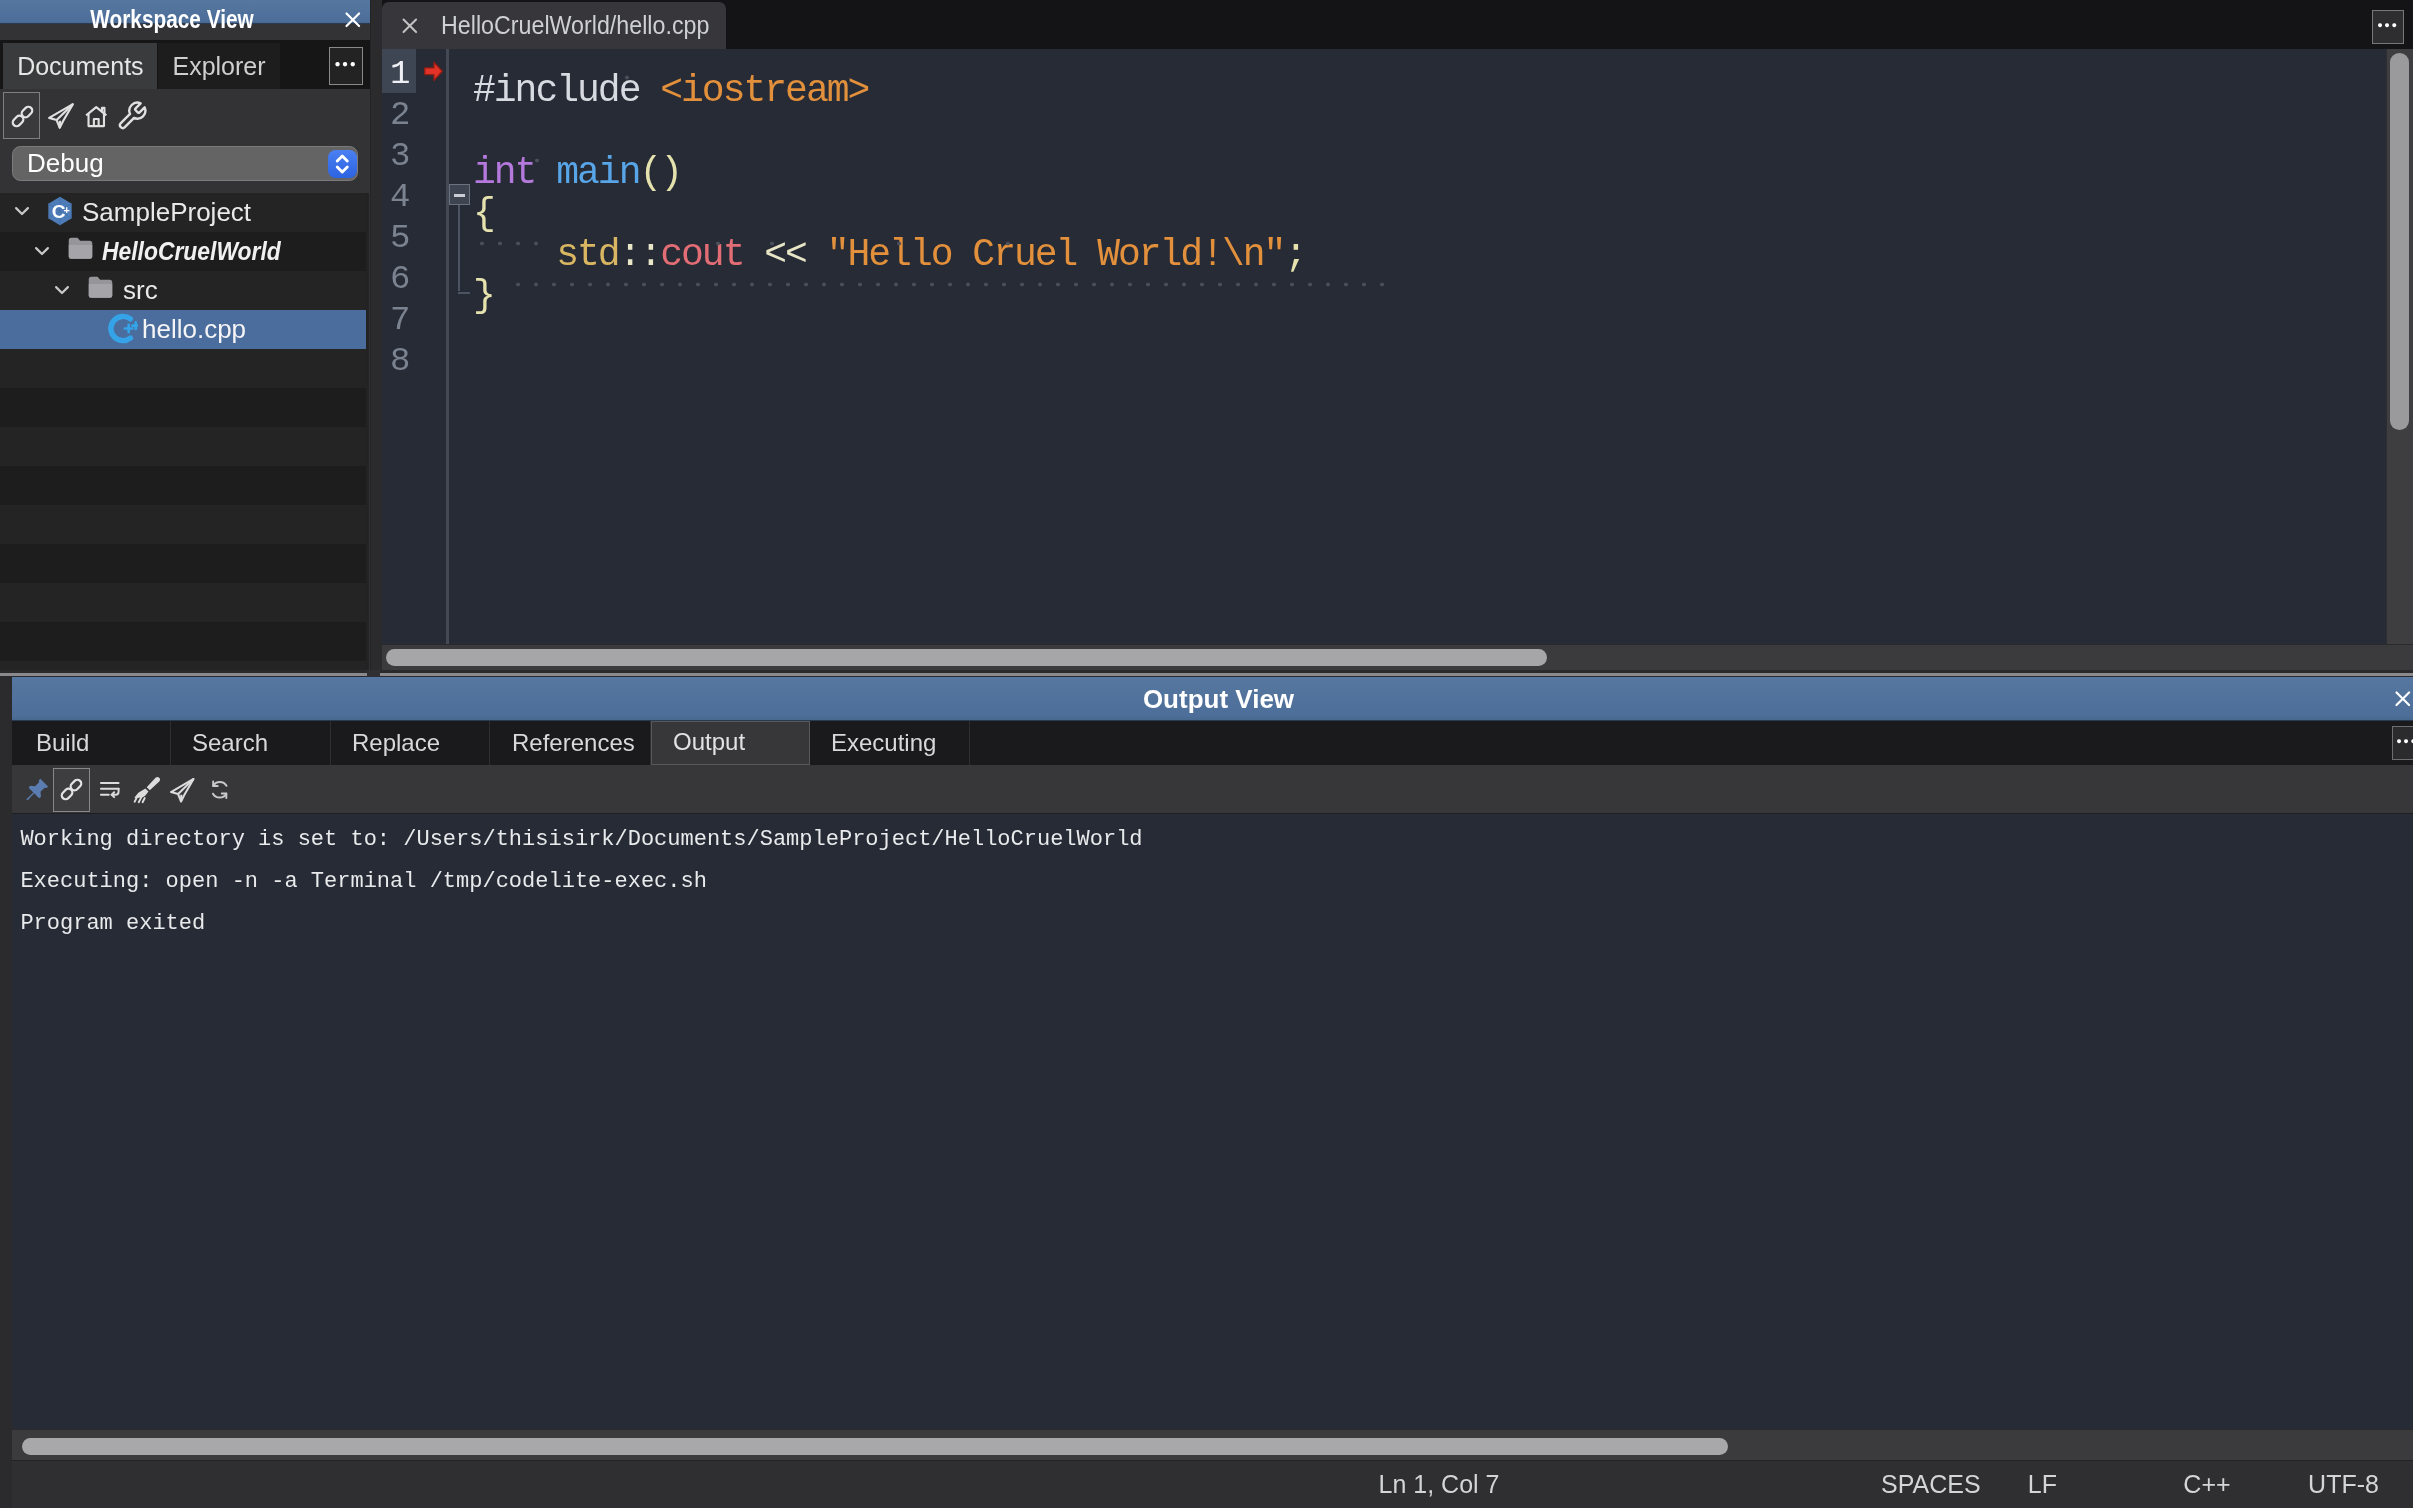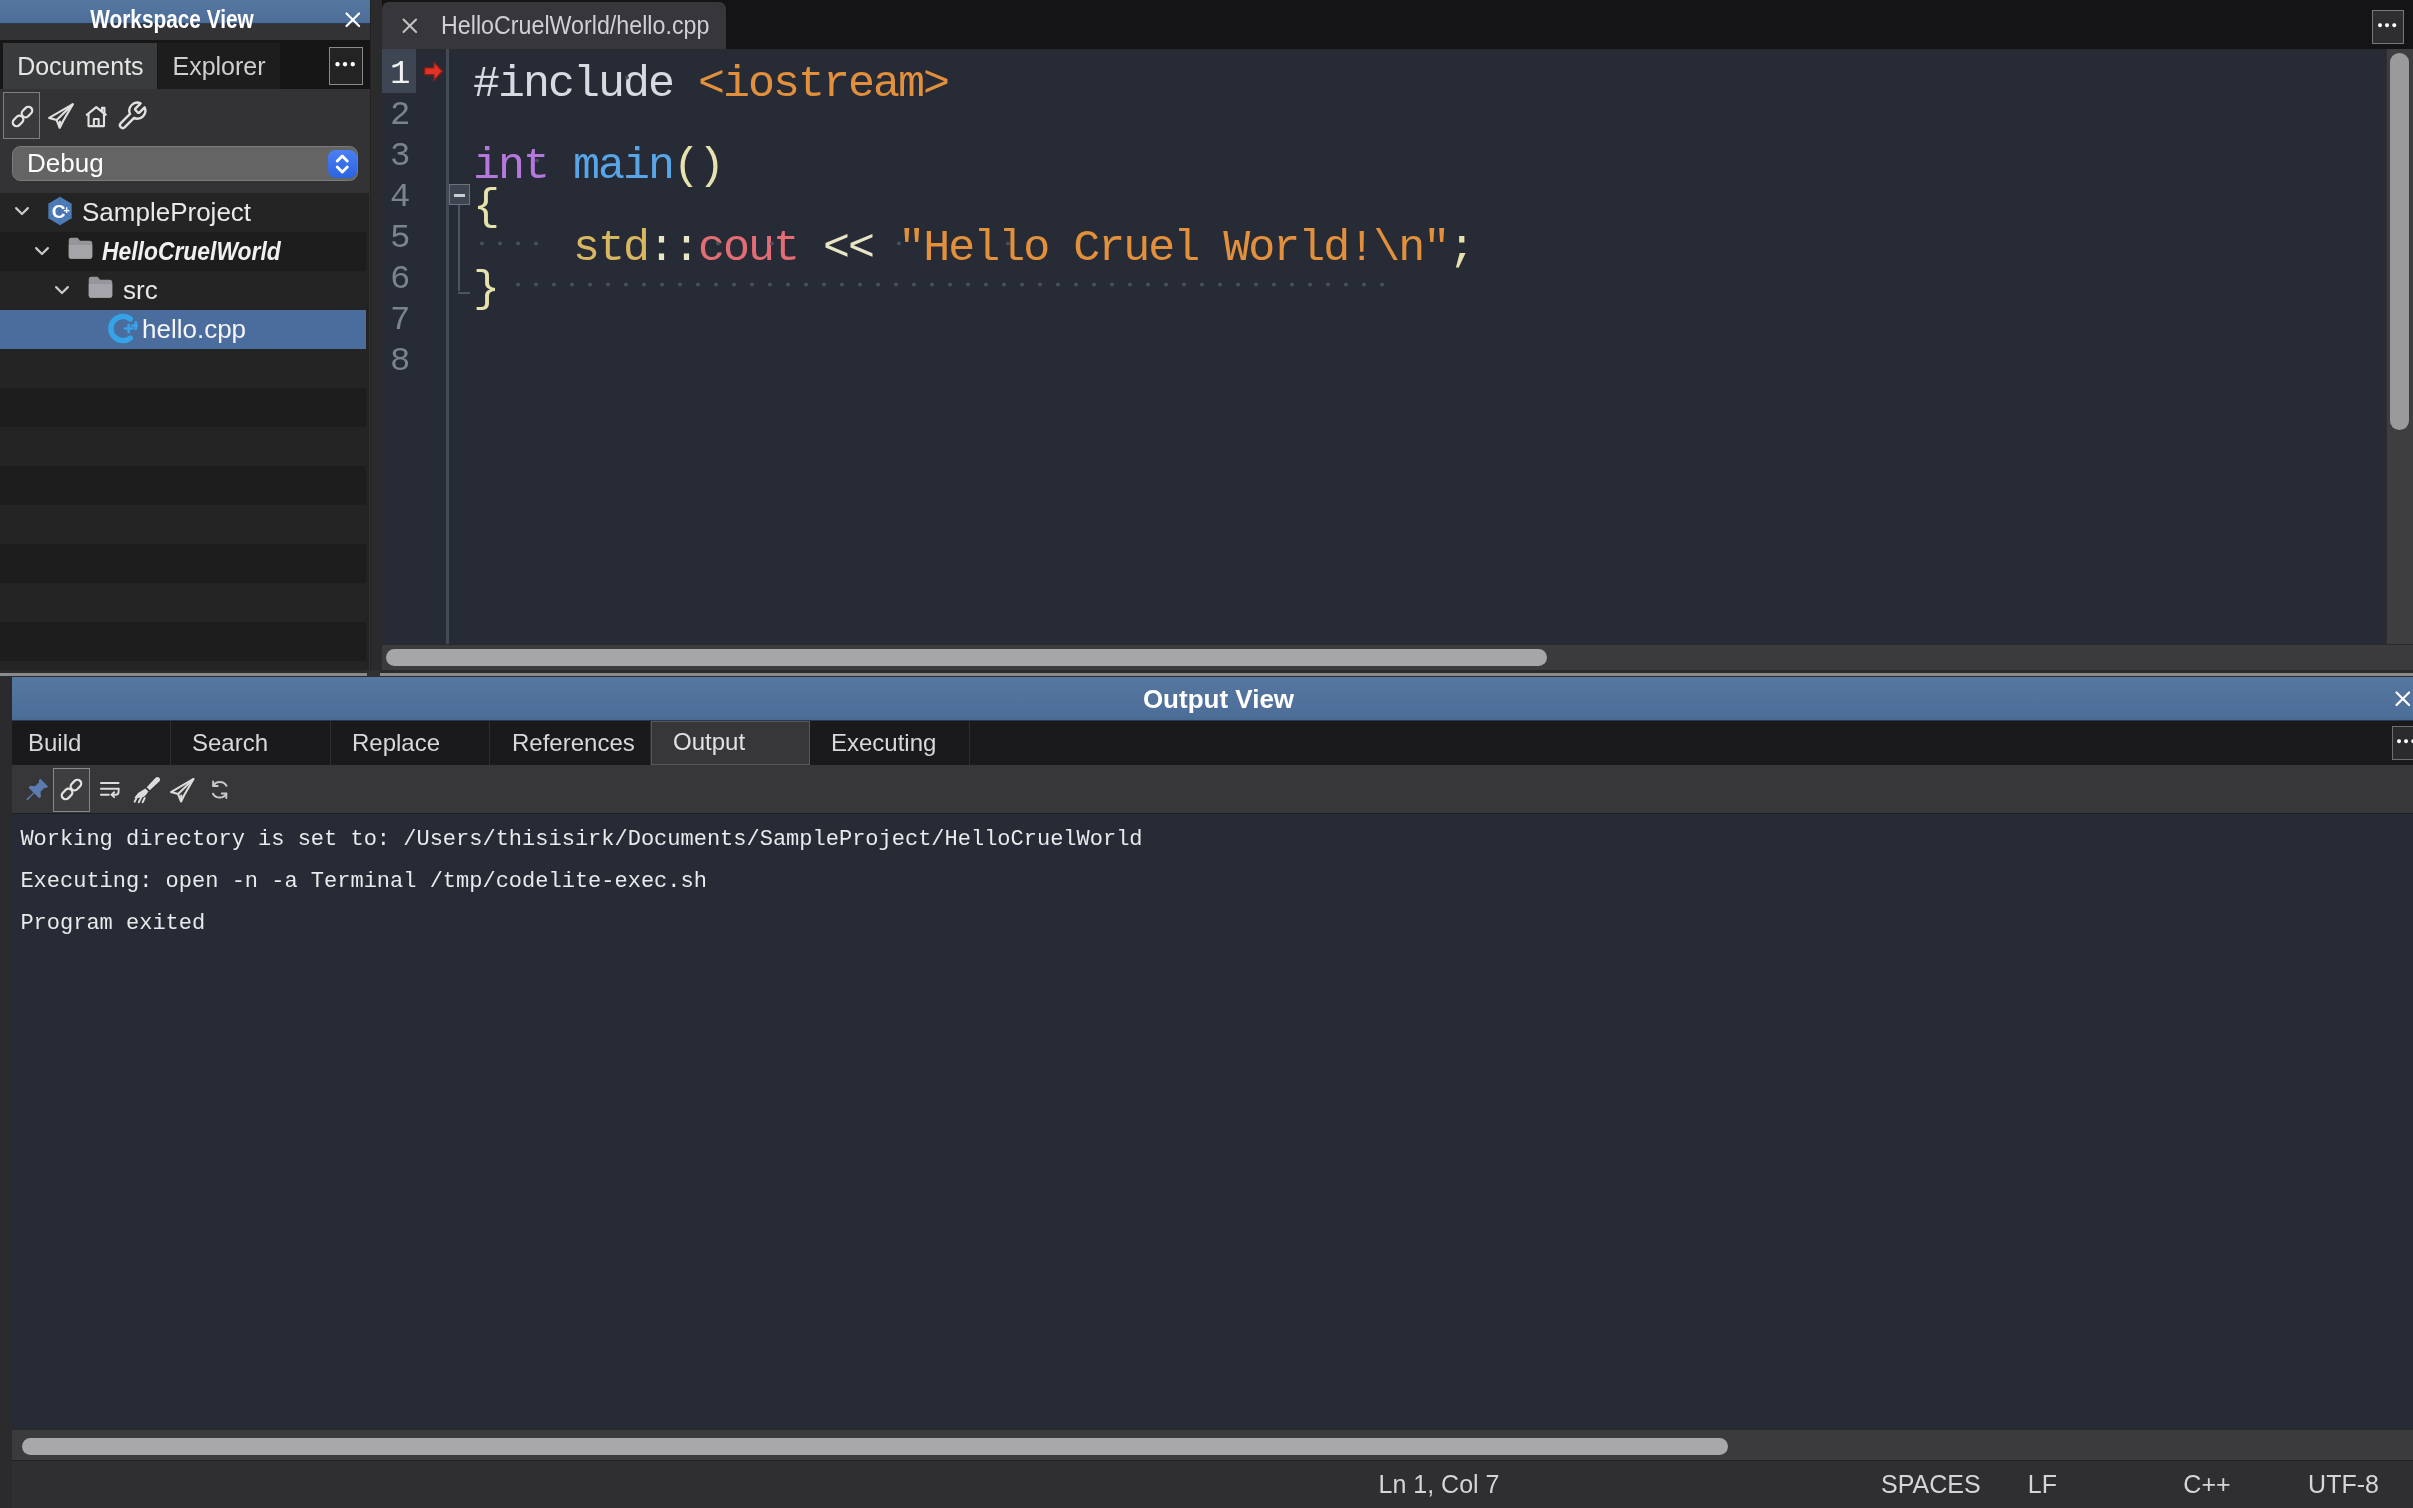--- a/index.html
+++ b/index.html
@@ -133,21 +133,21 @@
       <path d="M2 9.5h11V2.5l10 11-10 11v-7H2z" fill="#e23328" stroke="#8f1d14" stroke-width="1.6" stroke-linejoin="round"></path>
     </svg>
 
   <div class="abs" style="left:64px;top:49px;width:2.5px;height:595px;background:#434955"></div>
 
   <div class="abs" style="left:67px;top:184px;width:21px;height:21px;background:#3e4450;border:1.7px solid #6a7280"></div>
   <div class="abs" style="left:72px;top:194px;width:11px;height:2.5px;background:#c9ccd2"></div>
   <div class="abs" style="left:76px;top:205px;width:2.1px;height:86px;background:#4d5564"></div>
   <div class="abs" style="left:76px;top:292px;width:11.7px;height:2.1px;background:#4d5564"></div>
 
-  <div class="mono abs" style="left:91px;top:64px;font-size:45px;letter-spacing:-2px;line-height:41px;white-space:pre;color:#d7dae0"><span style="color:#d7dae0">#include</span> <span style="color:#e2903c">&lt;iostream&gt;</span>
+  <div class="mono abs" style="left:91px;top:70px;font-size:38px;letter-spacing:-2px;line-height:41px;white-space:pre;color:#d7dae0"><span style="color:#d7dae0">#include</span> <span style="color:#e2903c">&lt;iostream&gt;</span>
 
 <span style="color:#b579dd">int</span> <span style="color:#58a5e8">main</span><span style="color:#e6e2ae">()</span>
 <span style="color:#e6e2ae">{</span>
     <span style="color:#d9b661">std</span><span style="color:#e9e6c8">::</span><span style="color:#e26d75">cout</span> <span style="color:#e9e6c8">&lt;&lt;</span> <span style="color:#e2903c">"Hello Cruel World!\n"</span><span style="color:#e6e2ae">;</span>
 <span style="color:#e6e2ae">}</span></div>
 
   <div class="dots" style="left:236px;top:74px;width:18.4px"></div>
   <div class="dots" style="left:146px;top:157px;width:18.4px"></div>
   <div class="dots" style="left:91px;top:240px;width:72px"></div>
   <div class="dots" style="left:327px;top:240px;width:18.4px"></div>
@@ -171,21 +171,21 @@
 <div class="abs" style="left:12px;top:677px;width:2413px;height:831px;background:#262b35">
 
   <div class="abs" style="left:0;top:0;width:2413px;height:44px;background:linear-gradient(180deg,#56779f 0%,#4c6e99 90%,#48698f 100%);border-bottom:1.7px solid #2b3a54">
     <div class="abs" style="left:0;top:0;width:2413px;height:44px;line-height:44px;text-align:center;font-size:26px;font-weight:bold;color:#ffffff">Output View</div>
     <svg class="abs" style="left:2382px;top:13.4px" width="17.6" height="17.6" viewBox="0 0 21 21">
         <path d="M3 3 L18 18 M18 3 L3 18" stroke="#ffffff" stroke-width="2.6" stroke-linecap="round"></path>
       </svg>
   </div>
 
   <div class="abs" style="left:0;top:44px;width:2413px;height:44px;background:#1a1a1c">
-    <div class="abs" style="left:0;top:0;width:159px;height:44px;border-right:1.7px solid #2e2e30;color:#d8d8da;font-size:24px;text-align:left;padding-left:16px;line-height:44px">Build</div>
+    <div class="abs" style="left:0;top:0;width:159px;height:44px;border-right:1.7px solid #2e2e30;color:#d8d8da;font-size:24px;text-align:left;padding-left:24px;line-height:44px">Build</div>
     <div class="abs" style="left:159px;top:0;width:160px;height:44px;border-right:1.7px solid #2e2e30;color:#d8d8da;font-size:24px;text-align:left;padding-left:21px;line-height:44px">Search</div>
     <div class="abs" style="left:319px;top:0;width:159px;height:44px;border-right:1.7px solid #2e2e30;color:#d8d8da;font-size:24px;text-align:left;padding-left:21px;line-height:44px">Replace</div>
     <div class="abs" style="left:479px;top:0;width:160px;height:44px;border-right:1.7px solid #2e2e30;color:#d8d8da;font-size:24px;text-align:left;padding-left:21px;line-height:44px">References</div>
     <div class="abs" style="left:639px;top:0;width:159px;height:44px;background:#37373a;border:1.7px solid #58585b;color:#e2e2e4;font-size:24px;text-align:left;padding-left:21px;line-height:40px">Output</div>
     <div class="abs" style="left:798px;top:0;width:160px;height:44px;border-right:1.7px solid #2e2e30;color:#d8d8da;font-size:24px;text-align:left;padding-left:21px;line-height:44px">Executing</div>
     <div class="abs" style="left:2380px;top:5px;width:30px;height:34px;background:#2b2b2d;border:1.7px solid #6e6e70"></div>
     <div class="abs" style="left:2380px;top:5px;width:30px;height:31px;color:#ffffff;font-size:9.2px;letter-spacing:1.7px;text-align:center;line-height:31px">●●●</div>
   </div>
 
   <div class="abs" style="left:0;top:88px;width:2413px;height:49px;background:#37373a;border-bottom:1.7px solid #1f1f21">

